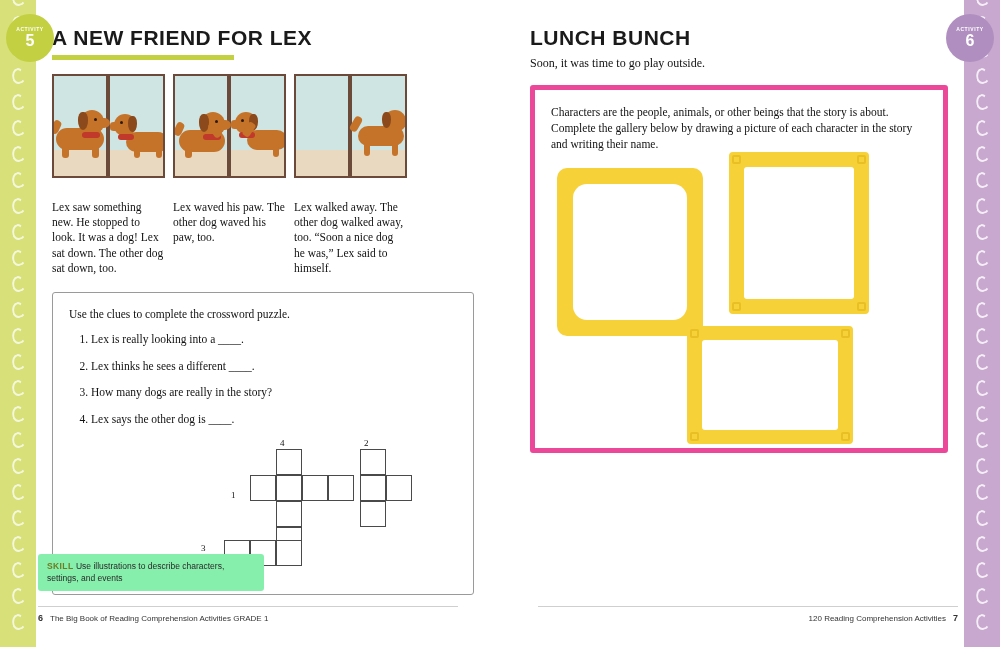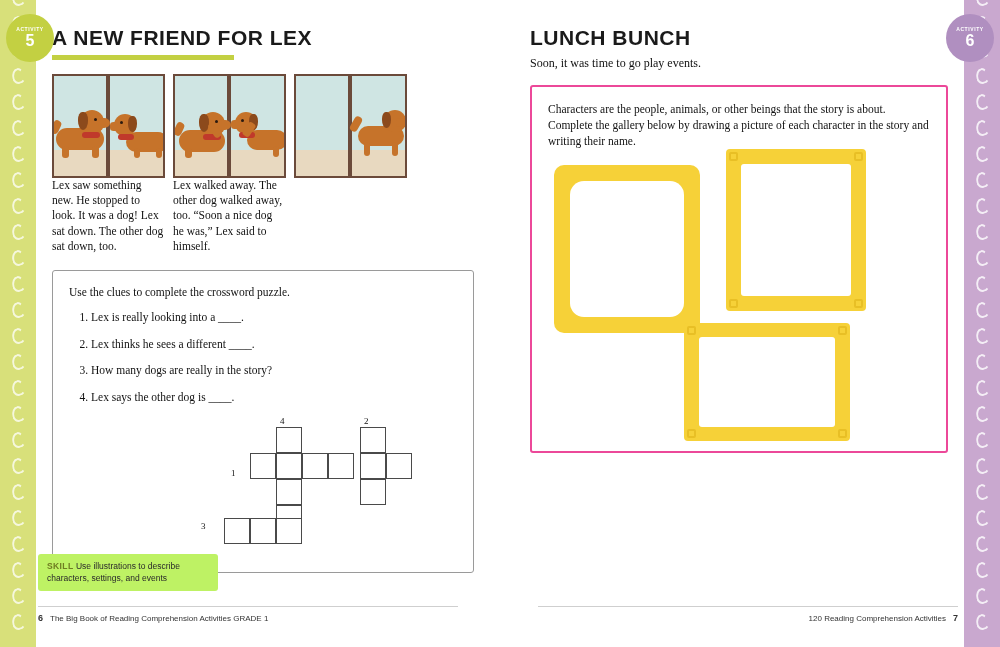--- a/index.html
+++ b/index.html
@@ -153,21 +153,21 @@
   .dog .leg {
     position: absolute;
     background: #c6732a;
     border-radius: 3px;
   }
 
   
   .captions {
     display: flex;
     gap: 8px;
-    margin-top: 0;
+    margin-top: 22px;
   }
   .caption {
     width: 113px;
     font-size: 11.5px;
     line-height: 1.32;
     color: #111;
   }
 
   
   .box {
@@ -208,22 +208,22 @@
     font-size: 9px;
     font-family: "Liberation Serif", serif;
     color: #111;
   }
 
   
   .skill {
     position: absolute;
     left: 38px;
     bottom: 56px;
-    width: 180px;
-    background: #bef264;
+    width: 226px;
+    background: #86efac;
     border-radius: 3px;
     padding: 7px 9px;
     font-size: 8.5px;
     line-height: 1.35;
     color: #2a2a2a;
     font-family: "Liberation Sans", sans-serif;
   }
   .skill .k {
     font-weight: bold;
     color: #6f7c22;
@@ -291,21 +291,21 @@
   }
   .sw-bot {
     position: absolute; left: 0; top: 9px;
     width: 22px; height: 6px;
     background: #e8c98a;
     border: 1px solid #b99355;
     border-radius: 1px 1px 4px 4px;
   }
 
   .gallery-box {
-    border: 2px solid #ec4899;
+    border: 5px solid #ec4899;
     border-radius: 3px;
     margin-top: 4px;
     padding: 14px 16px 16px 16px;
     height: 368px;
     position: relative;
   }
   .gallery-instr {
     font-size: 11.5px;
     line-height: 1.4;
     color: #111;
@@ -480,20 +480,21 @@
           <div class="snout" style="left:100px; top:42px; width:10px; height:9px;"></div>
           <div class="ear" style="left:86px; top:36px; width:9px; height:16px;"></div>
           <div class="tail" style="left:56px; top:40px; width:8px; height:16px; transform:rotate(30deg);"></div>
         </div>
       </div>
 
     </div>
 
     <div class="captions">
       <div class="caption">Lex saw something new. He stopped to look. It was a dog! Lex sat down. The other dog sat down, too.</div>
+      <div class="caption">Lex waved his paw. The other dog waved his paw, too.</div>
       <div class="caption">Lex walked away. The other dog walked away, too. “Soon a nice dog he was,” Lex said to himself.</div>
     </div>
 
     <div class="box">
       <p class="box-instr">Use the clues to complete the crossword puzzle.</p>
       <ol class="clues">
         <li>Lex is really looking into a ____.</li>
         <li>Lex thinks he sees a different ____.</li>
         <li>How many dogs are really in the story?</li>
         <li>Lex says the other dog is ____.</li>
@@ -537,21 +538,21 @@
       <span>The Big Book of Reading Comprehension Activities GRADE 1</span>
     </div>
   </div>
 
   <div class="half half-right">
 
     <h1 class="title title-right">LUNCH BUNCH</h1>
 
 
 
-    <p class="para">Soon, it was time to go play events.</p>
+    <p class="para">Soon, it was time to go play outside.</p>
 
     <div class="gallery-box">
       <p class="gallery-instr">Characters are the people, animals, or other beings that the story is about. Complete the gallery below by drawing a picture of each character in the story and writing their name.</p>
 
       <div class="frame frame-a">
         <div class="inner"></div>
       </div>
 
       <div class="frame frame-b">
         <div class="inner"></div>

